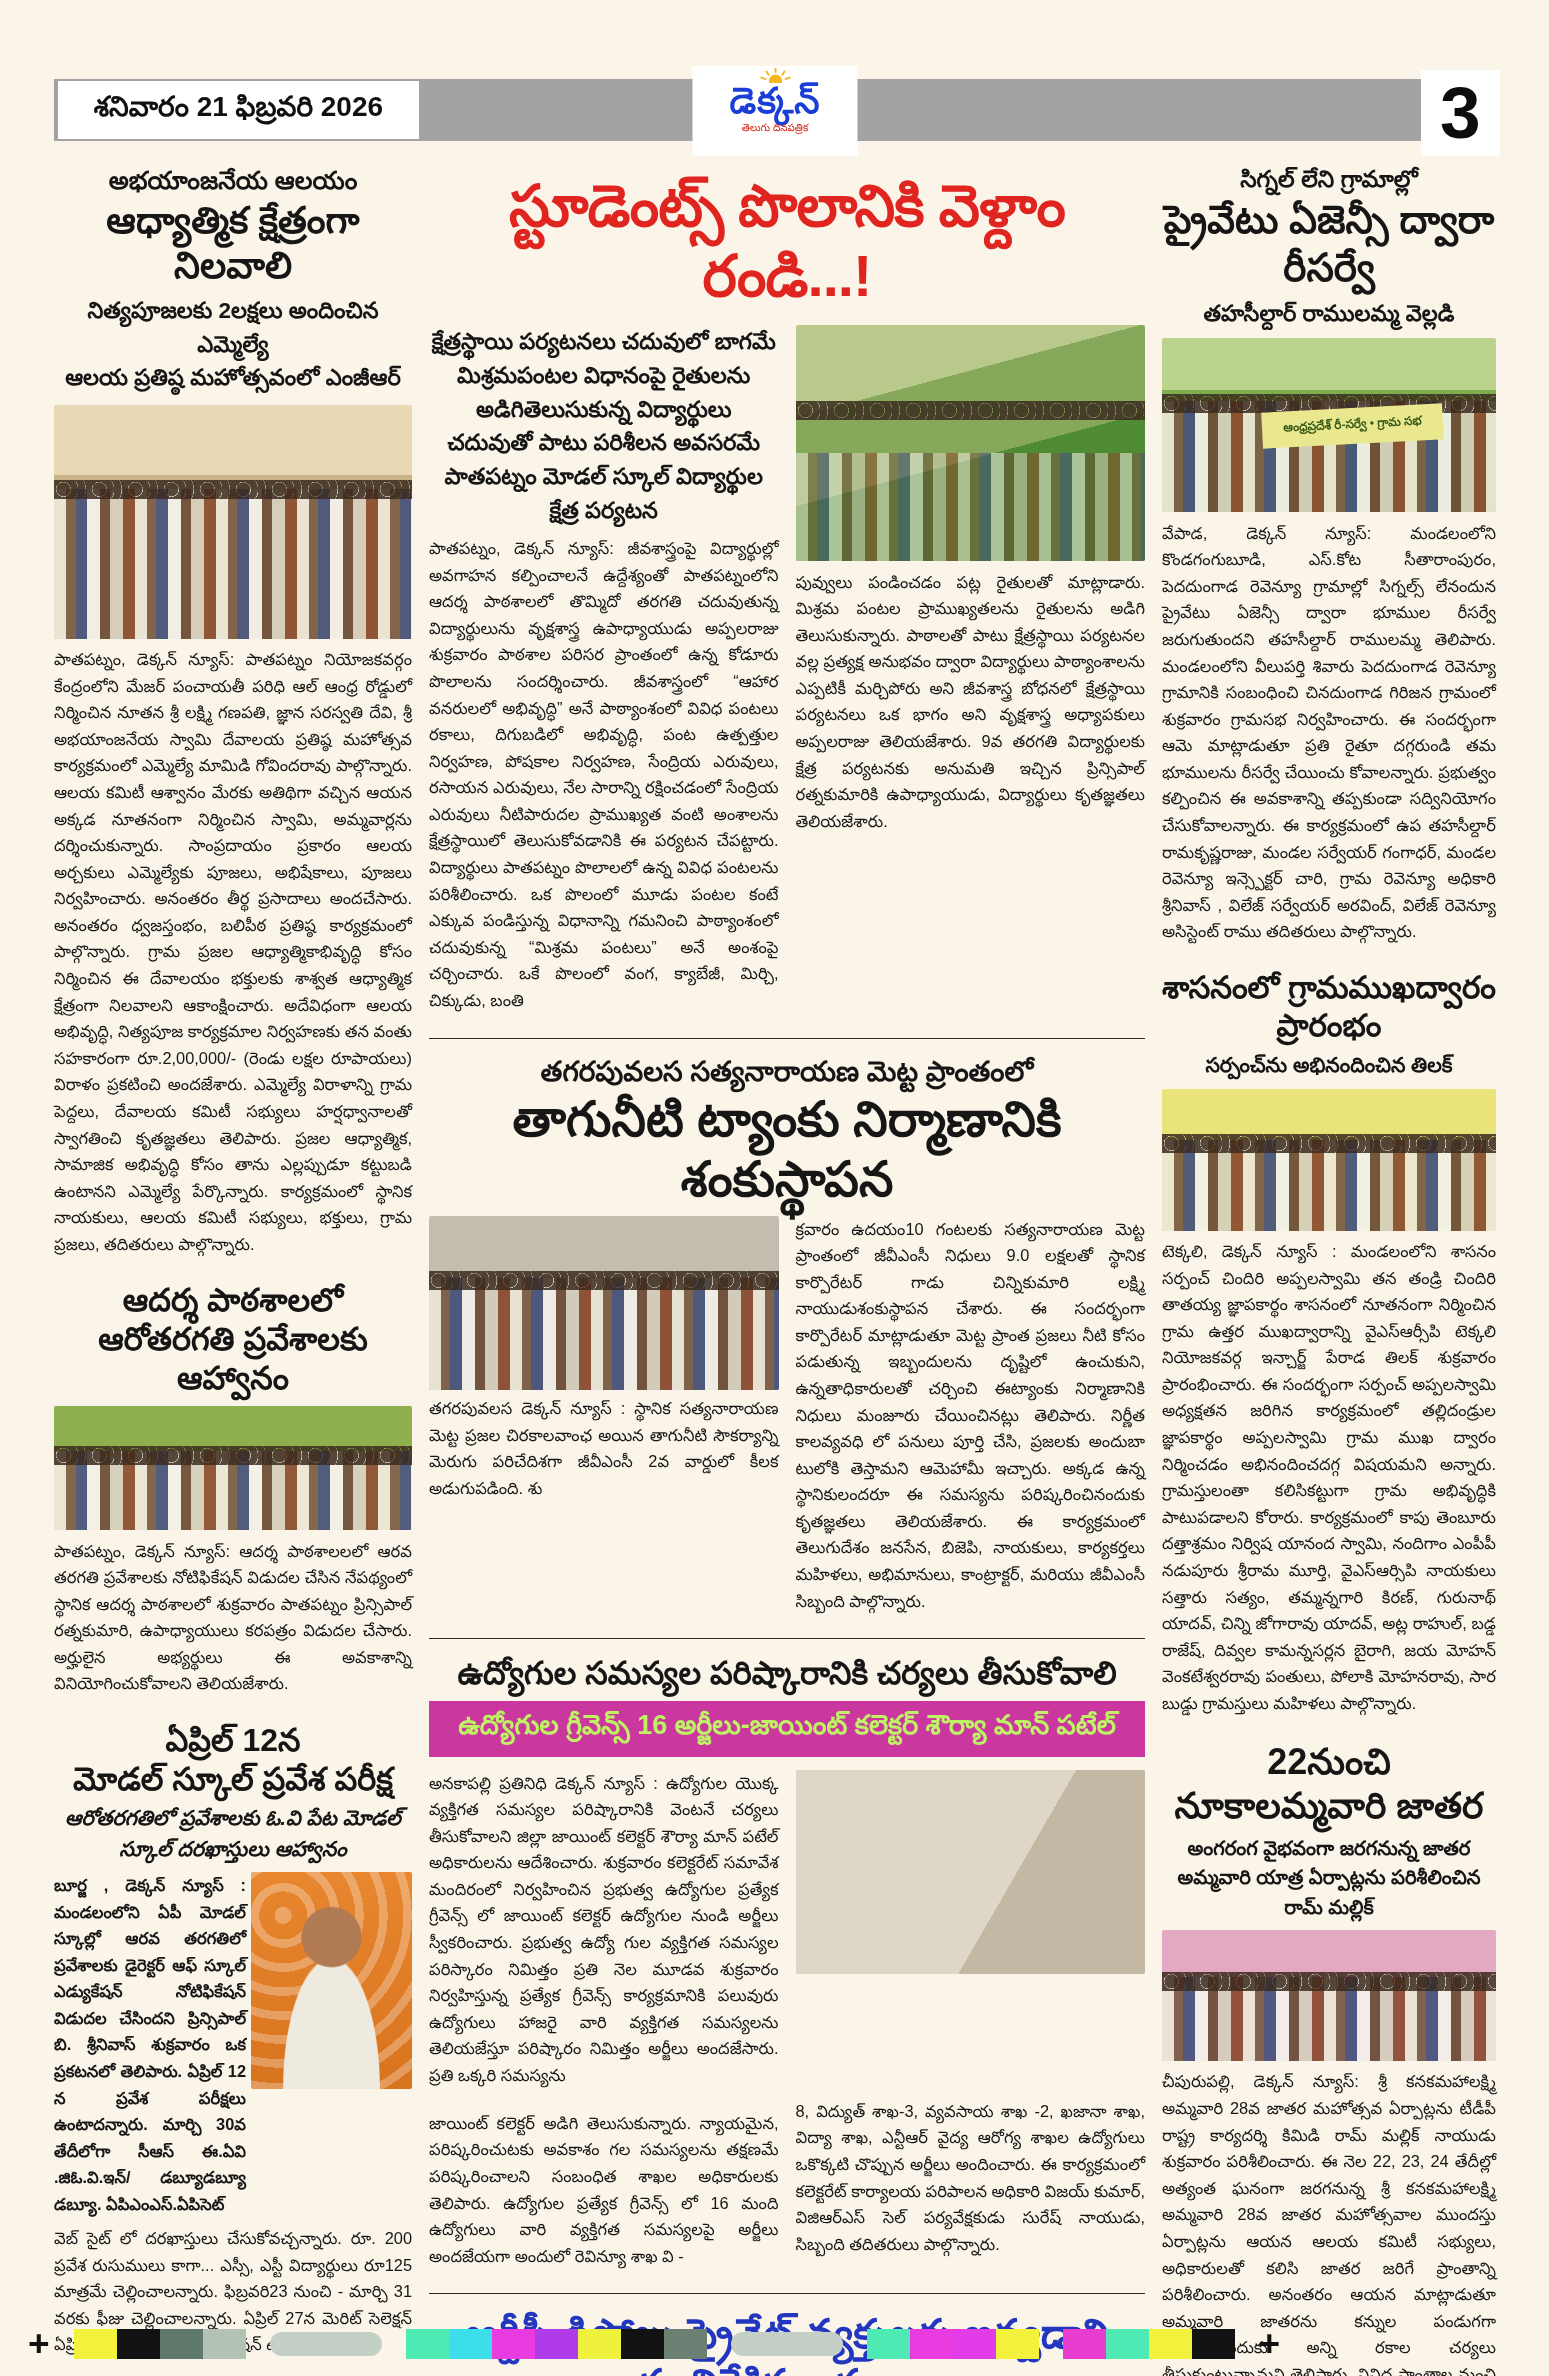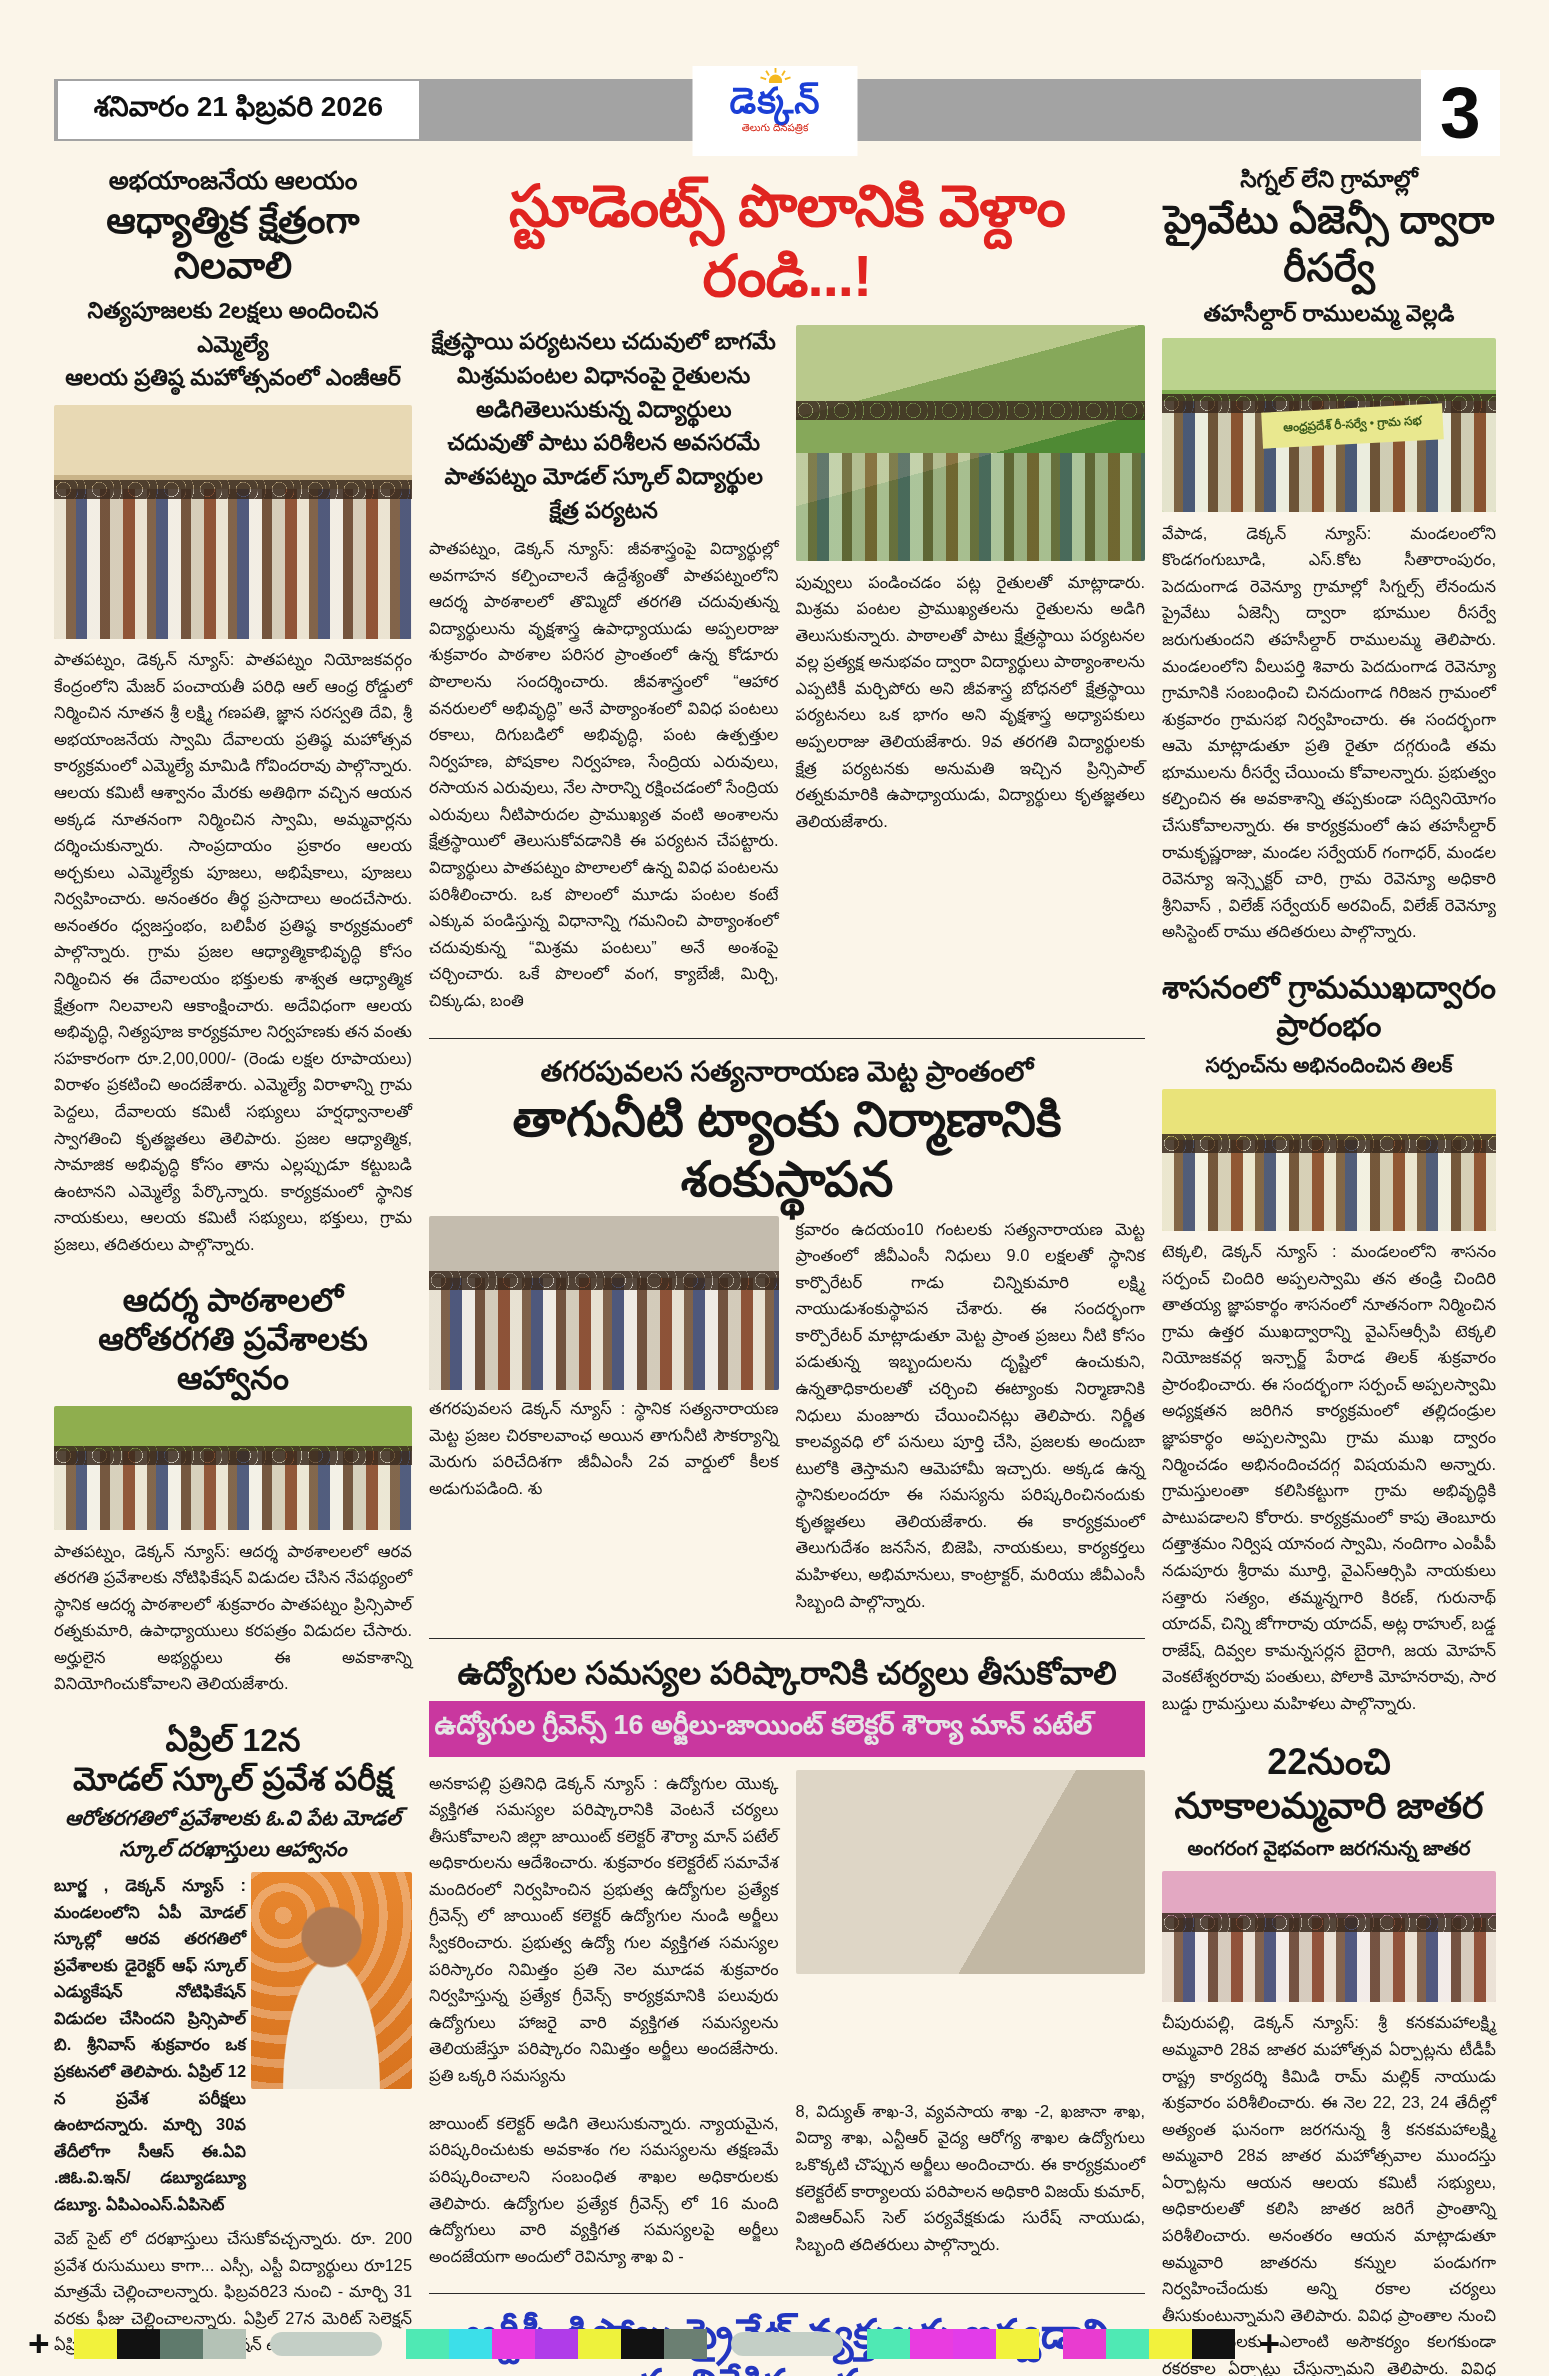--- a/index.html
+++ b/index.html
@@ -24,21 +24,21 @@
 
   article{margin-bottom:24px;}
   .kicker{font-weight:bold;text-align:center;font-size:25px;line-height:1.25;}
   .hl{font-weight:bold;text-align:center;line-height:1.22;margin:1.9px 0 5.6px 0;}
   .hl-xl{font-size:58px;color:#e02420;letter-spacing:-0.9px;margin:5.6px 0 13px 0;}
   .hl-l{font-size:49px;}
   .hl-m{font-size:37px;}
   .hl-s{font-size:32px;}
   .hl-blue{color:#2336c0;}
   .deck{font-weight:bold;text-align:center;font-size:22.5px;line-height:1.5;}
-  .band{background:#c9379f;color:#e5e5e5;font-weight:bold;text-align:left;font-size:27px;padding:9.4px 5.6px;margin:7.5px 0 13px 0;}
+  .band{background:#c9379f;color:#bef264;font-weight:bold;text-align:center;font-size:27px;padding:9.4px 5.6px;margin:7.5px 0 13px 0;}
   .body{font-size:16.4px;line-height:1.62;text-align:justify;margin:7.5px 0 0 0;}
   .body.caption{margin-top:5.6px;}
   .row{display:flex;gap:17px;align-items:flex-start;}
   .row > .cell{flex:1;min-width:0;}
   .divider{border:none;border-top:1.9px solid #2a2a2a;margin:17px 0 15px 0;}
 
   
   .photo{position:relative;width:100%;overflow:hidden;border-radius:1.9px;background:#c9c2b2;}
   .crowd::after{content:"";position:absolute;left:0;right:0;bottom:0;height:64%;opacity:.9;
     background:repeating-linear-gradient(90deg,#efe9da 0 12px,#7a5b43 12px 21.5px,#44507a 21.5px 33px,#f7f4ee 33px 46px,#6b4a35 46px 56px,#d8d0bf 56px 69px,#8a4a2e 69px 81px);}
@@ -205,20 +205,21 @@
       <article>
         <h2 class="hl" style="font-size:31px;">శాసనంలో గ్రామముఖద్వారం ప్రారంభం</h2>
         <div class="deck" style="font-size:20.6px;">సర్పంచ్‌ను అభినందించిన తిలక్</div>
         <div class="photo crowd ph-gate" style="margin-top:7.5px;"></div>
         <p class="body">టెక్కలి, డెక్కన్ న్యూస్ : మండలంలోని శాసనం సర్పంచ్ చిందిరి అప్పలస్వామి తన తండ్రి చిందిరి తాతయ్య జ్ఞాపకార్థం శాసనంలో నూతనంగా నిర్మించిన గ్రామ ఉత్తర ముఖద్వారాన్ని వైఎస్ఆర్సీపి టెక్కలి నియోజకవర్గ ఇన్చార్జ్ పేరాడ తిలక్ శుక్రవారం ప్రారంభించారు. ఈ సందర్భంగా సర్పంచ్ అప్పలస్వామి అధ్యక్షతన జరిగిన కార్యక్రమంలో తల్లిదండ్రుల జ్ఞాపకార్థం అప్పలస్వామి గ్రామ ముఖ ద్వారం నిర్మించడం అభినందించదగ్గ విషయమని అన్నారు. గ్రామస్తులంతా కలిసికట్టుగా గ్రామ అభివృద్ధికి పాటుపడాలని కోరారు. కార్యక్రమంలో కాపు తెంబూరు దత్తాశ్రమం నిర్విష యానంద స్వామి, నందిగాం ఎంపీపీ నడుపూరు శ్రీరామ మూర్తి, వైఎస్ఆర్సిపి నాయకులు సత్తారు సత్యం, తమ్మన్నగారి కిరణ్, గురునాథ్ యాదవ్, చిన్ని జోగారావు యాదవ్, అట్ల రాహుల్, బడ్డ రాజేష్, దివ్వల కామన్నసర్లన బైరాగి, జయ మోహన్ వెంకటేశ్వరరావు పంతులు, పోలాకి మోహనరావు, సార బుడ్డు గ్రామస్తులు మహిళలు పాల్గొన్నారు.</p>
       </article>
 
       <article>
         <h2 class="hl" style="font-size:36px;">22నుంచి నూకాలమ్మవారి జాతర</h2>
         <div class="deck" style="font-size:19.7px;">అంగరంగ వైభవంగా జరగనున్న జాతర</div>
+        <div class="deck" style="font-size:19.7px;">అమ్మవారి యాత్ర ఏర్పాట్లను పరిశీలించిన రామ్ మల్లిక్</div>
         <div class="photo crowd ph-jatara" style="margin-top:7.5px;"></div>
         <p class="body">చీపురుపల్లి, డెక్కన్ న్యూస్: శ్రీ కనకమహాలక్ష్మి అమ్మవారి 28వ జాతర మహోత్సవ ఏర్పాట్లను టీడీపీ రాష్ట్ర కార్యదర్శి కిమిడి రామ్ మల్లిక్ నాయుడు శుక్రవారం పరిశీలించారు. ఈ నెల 22, 23, 24 తేదీల్లో అత్యంత ఘనంగా జరగనున్న శ్రీ కనకమహాలక్ష్మి అమ్మవారి 28వ జాతర మహోత్సవాల ముందస్తు ఏర్పాట్లను ఆయన ఆలయ కమిటీ సభ్యులు, అధికారులతో కలిసి జాతర జరిగే ప్రాంతాన్ని పరిశీలించారు. అనంతరం ఆయన మాట్లాడుతూ అమ్మవారి జాతరను కన్నుల పండుగగా నిర్వహించేందుకు అన్ని రకాల చర్యలు తీసుకుంటున్నామని తెలిపారు. వివిధ ప్రాంతాల నుంచి వచ్చే భక్తులకు ఎలాంటి అసౌకర్యం కలగకుండా రకరకాల ఏర్పాట్లు చేస్తున్నామని తెలిపారు. వివిధ ప్రాంతాల నుంచి వచ్చే భక్తుల కోసం రక్షణ, త్రాగునీరు, వైద్యం తదితర మౌలిక వసతుల కల్పనపై ప్రత్యేక దృష్టి సారించామని అధికారులతో సమీక్షించారు. అమ్మవారి ఆశీస్సులతో నియోజకవర్గ ప్రజలందరూ సుఖసంతోషాలతో ఉండాలని ఆకాంక్షించారు. ఈ నెల 22 నుండి 24 వరకు జరిగే జాతర కార్యక్రమంలో భక్తులు, టీడీపీ నాయకులు పాల్గొని అమ్మవారి కృపకు పాత్రులు కావాలని పిలుపునిచ్చారు. అనంతరం ఆయన వెంట ఉన్న కమిటీ సభ్యులు 1వ వార్డు కార్యకర్తలు పాల్గొన్నారు. స్థానిక టీడీపీ నాయకులు రౌతు నాయుడు, రామచంద్రుడు, త్రినాథ, గ్రామస్తులు పాల్గొన్నారు.</p>
       </article>
 
     </section>
   </main>
 
   <footer class="calib">
     <span class="pluscross">+</span>
     <span class="swgroup">

